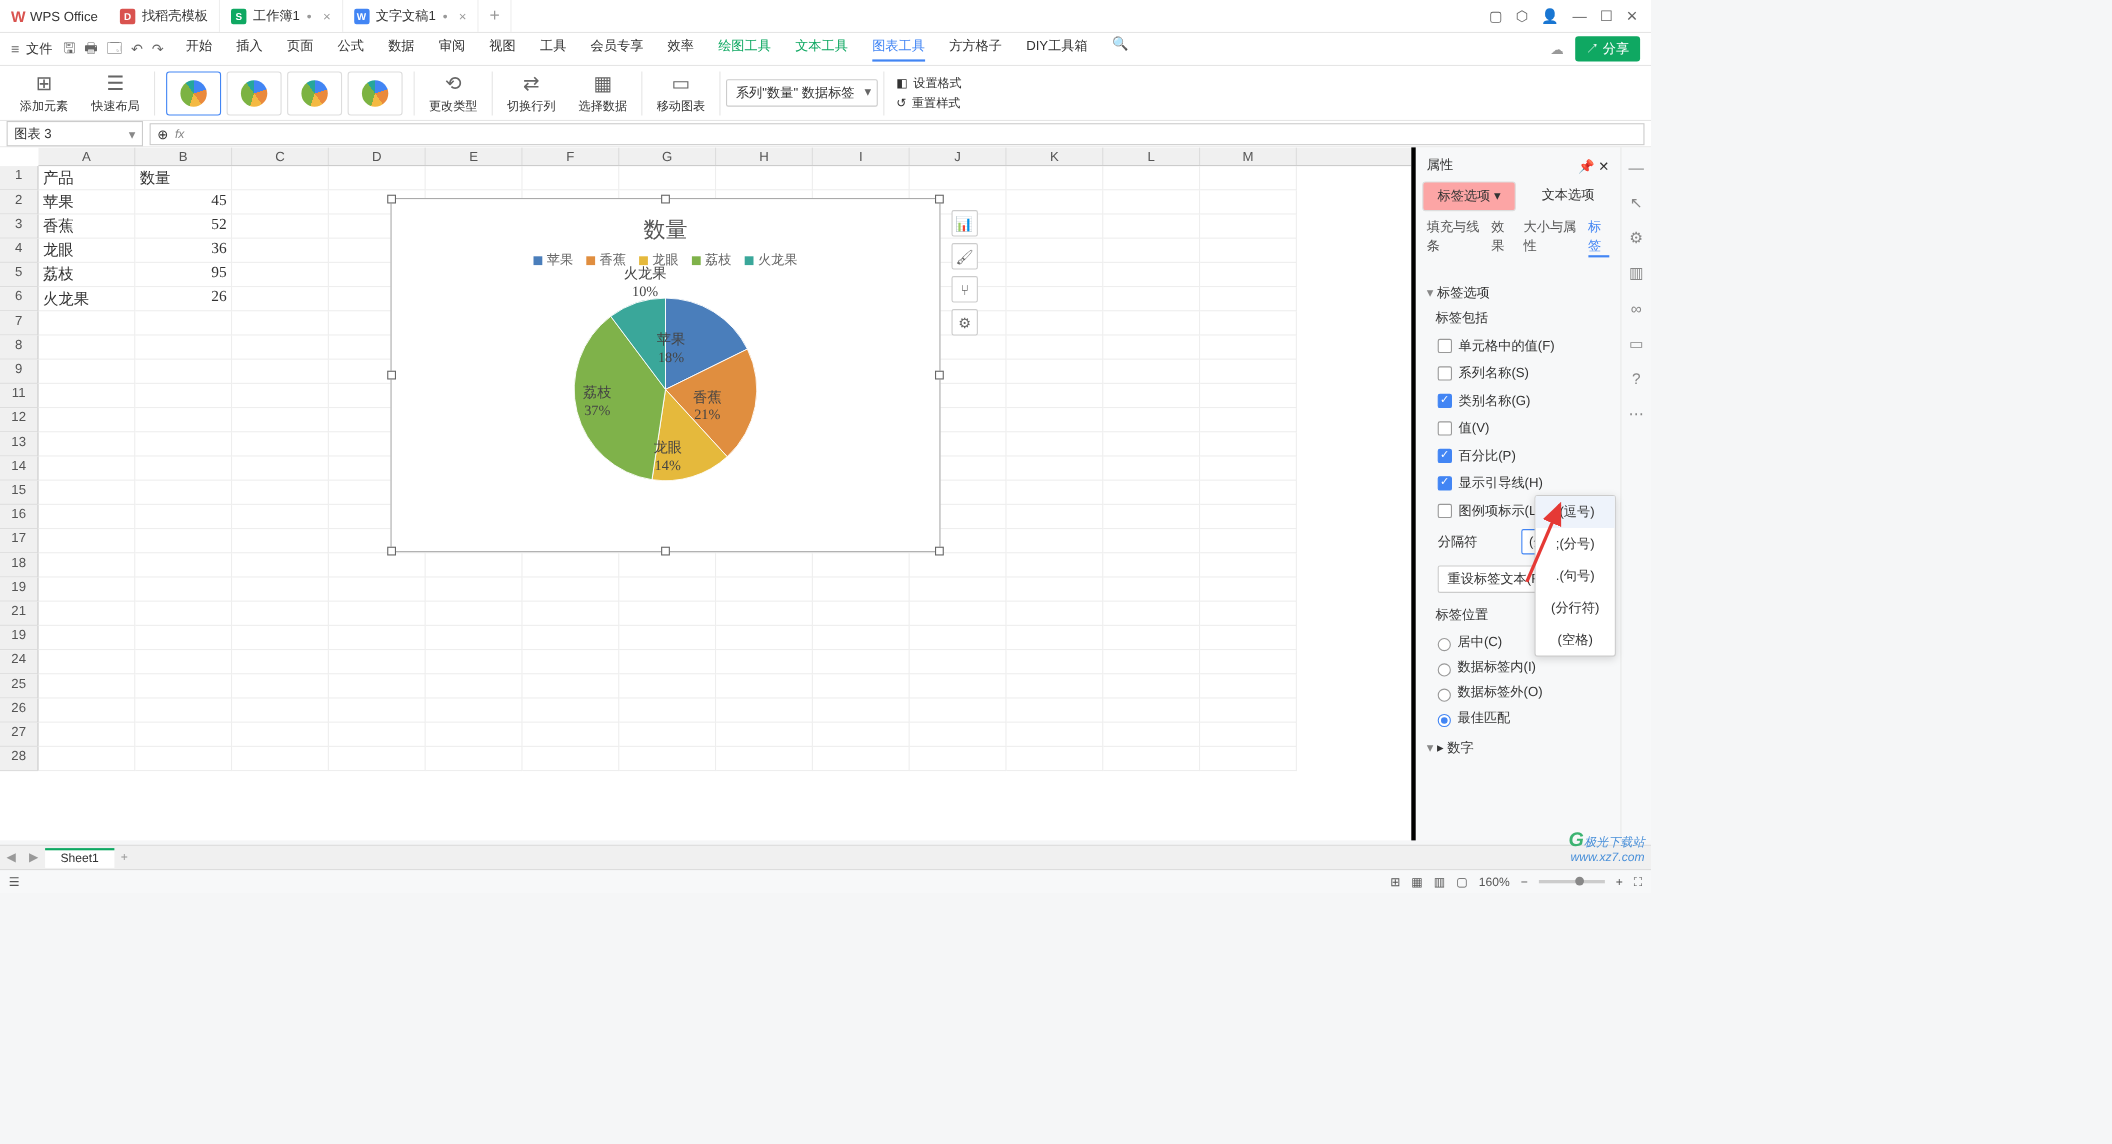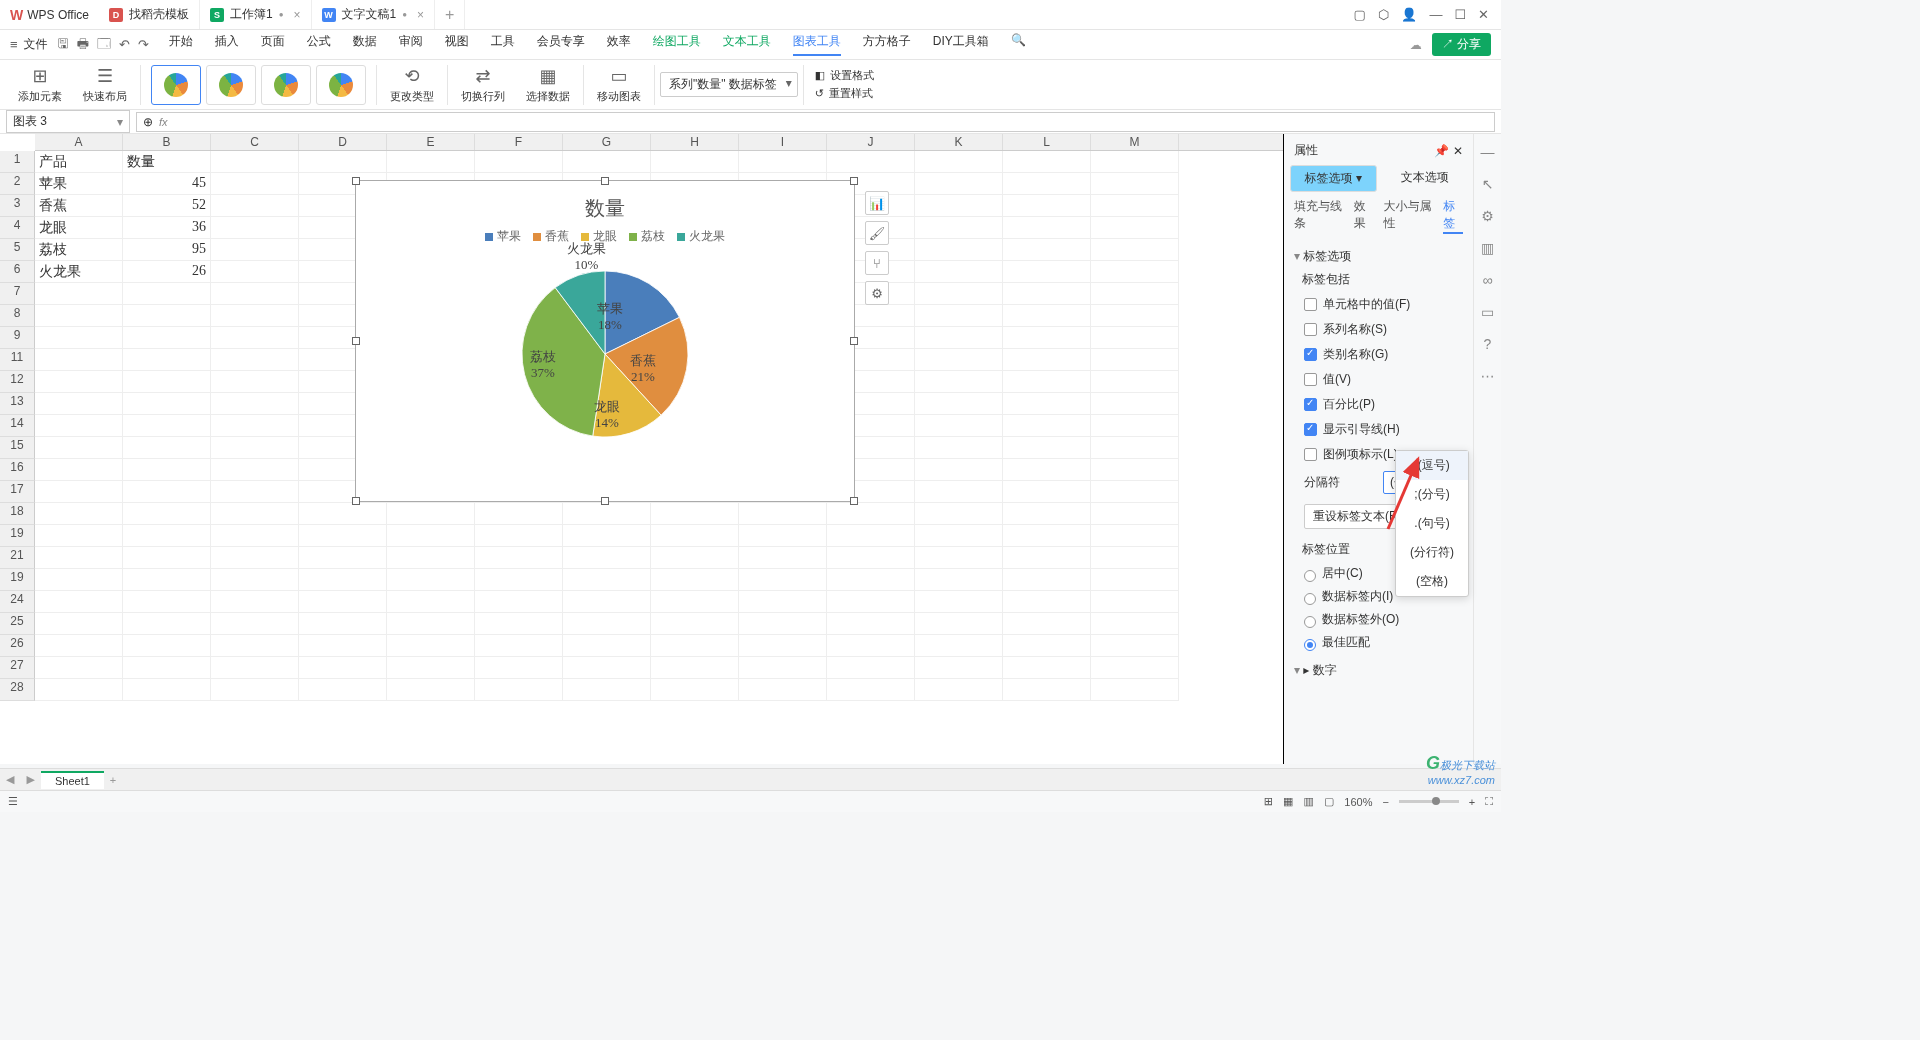--- a/index.html
+++ b/index.html
@@ -61,26 +61,26 @@
 .h-sw{bottom:-4px;left:-4px}.h-w{top:50%;left:-4px;margin-top:-4px}
 .chart-title{text-align:center;font-size:20px;font-family:SimSun,serif;padding:14px 0 6px;color:#555}
 .legend{display:flex;justify-content:center;gap:12px;font-size:12px;font-family:SimSun,serif;color:#666}
 .leg{display:flex;align-items:center;gap:4px}
 .leg .sw{width:8px;height:8px}
 .pie-wrap{position:relative;width:166px;height:166px;margin:26px auto 0}
 .pie-svg{width:166px;height:166px}
 .dlabel{position:absolute;font-size:13px;font-family:SimSun,serif;text-align:center;line-height:1.25;color:#444}
 .chart-side{position:absolute;right:-35px;top:10px;display:flex;flex-direction:column;gap:6px}
 .chart-side .btn{width:24px;height:24px;border:1px solid #ccc;border-radius:2px;display:flex;align-items:center;justify-content:center;background:#fff;color:#666;font-size:13px}
-.panel{width:190px;background:#f7f8f9;border-left:1px solid #000000;padding:6px;position:relative}
+.panel{width:190px;background:#f7f8f9;border-left:4px solid #000000;padding:6px;position:relative}
 .panel-h{display:flex;justify-content:space-between;align-items:center;padding:2px 4px 6px;font-size:12px}
 .panel-tabs{display:flex;gap:6px;margin-bottom:6px}
 .ptab{flex:1;padding:4px;text-align:center;font-size:12px;border-radius:3px}
-.ptab.active{background:#7dd3fc;border:1px solid #ddd}
-.sub-tabs{display:flex;gap:10px;font-size:12px;color:#555;margin-bottom:10px;padding:0 4px}
+.ptab.active{background:#fca5a5;border:1px solid #ddd}
+.sub-tabs{display:flex;gap:10px;font-size:12px;color:#555;margin-bottom:20px;padding:0 4px}
 .sub-tabs .act{color:#4285f4;border-bottom:2px solid #4285f4}
 .section{font-size:12px;padding:4px}
 .section .hdr{color:#333;margin-bottom:6px}
 .section .hdr::before{content:'▾ ';color:#888}
 .chk-row{display:flex;align-items:center;gap:6px;padding:4px 2px 4px 10px;font-size:12px}
 .chk{width:13px;height:13px;border:1px solid #999;border-radius:2px;background:#fff}
 .chk.on{background:#4285f4;border-color:#4285f4;position:relative}
 .chk.on::after{content:'✓';color:#fff;font-size:10px;position:absolute;left:1px;top:-2px}
 .field-row{display:flex;align-items:center;justify-content:space-between;padding:4px 2px 4px 10px;font-size:12px}
 .sel-box{border:1px solid #4285f4;padding:2px 18px 2px 6px;font-size:12px;position:relative;background:#fff;border-radius:2px;width:78px}

